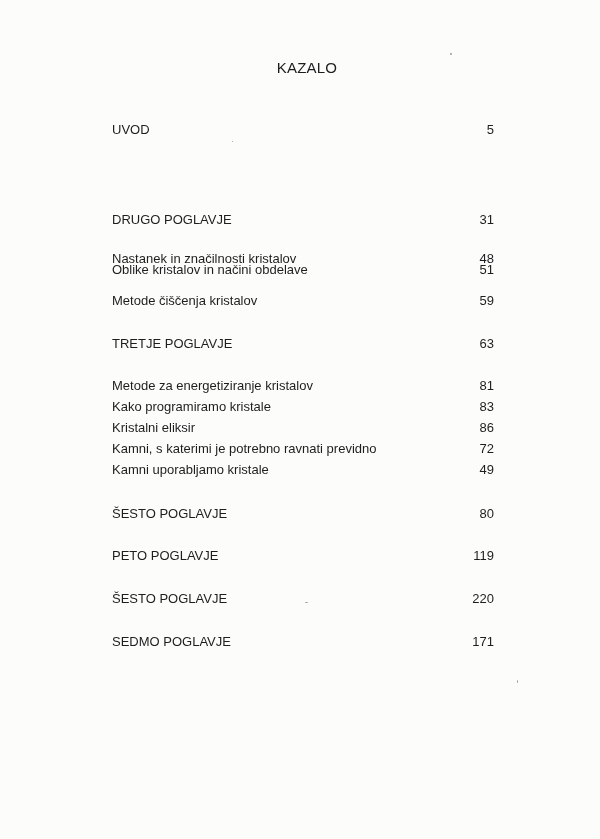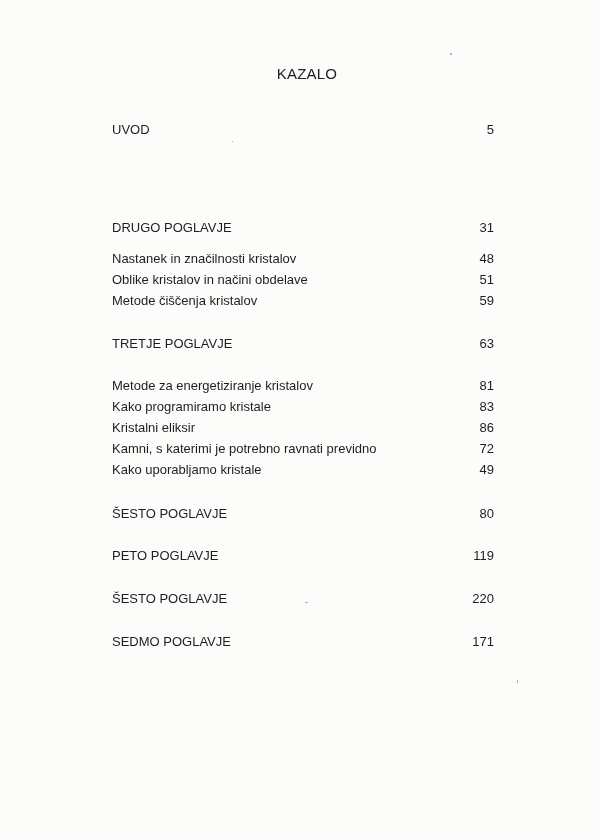--- a/index.html
+++ b/index.html
@@ -16,21 +16,21 @@
       color: #1e1e1e;
     }
     .page {
       position: absolute;
       left: 0; top: 0;
       width: 600px; height: 839px;
       background: #fcfcfa;
     }
     .title {
       position: absolute;
-      top: 65px;
+      top: 59px;
       left: 0;
       width: 600px;
       text-align: center;
       font-size: 15px;
       letter-spacing: 0.2px;
       padding-left: 14px;
       box-sizing: border-box;
     }
     .entry {
       position: absolute;
@@ -53,29 +53,29 @@
 </head>
 <body>
 
 <div class="page">
   <div class="title">KAZALO</div>
 
   <div class="entry" style="top:121px">
     <span class="label">UVOD</span>
     <span class="page-num">5</span>
   </div>
-  <div class="entry" style="top:219px">
+  <div class="entry" style="top:211px">
     <span class="label">DRUGO POGLAVJE</span>
     <span class="page-num">31</span>
   </div>
   <div class="entry" style="top:250px">
     <span class="label">Nastanek in značilnosti kristalov</span>
     <span class="page-num">48</span>
   </div>
-  <div class="entry" style="top:271px">
+  <div class="entry" style="top:261px">
     <span class="label">Oblike kristalov in načini obdelave</span>
     <span class="page-num">51</span>
   </div>
   <div class="entry" style="top:292px">
     <span class="label">Metode čiščenja kristalov</span>
     <span class="page-num">59</span>
   </div>
   <div class="entry" style="top:335px">
     <span class="label">TRETJE POGLAVJE</span>
     <span class="page-num">63</span>
@@ -90,21 +90,21 @@
   </div>
   <div class="entry" style="top:419px">
     <span class="label">Kristalni eliksir</span>
     <span class="page-num">86</span>
   </div>
   <div class="entry" style="top:440px">
     <span class="label">Kamni, s katerimi je potrebno ravnati previdno</span>
     <span class="page-num">72</span>
   </div>
   <div class="entry" style="top:461px">
-    <span class="label">Kako uporabljamo kristale</span>
+    <span class="label">Kamni uporabljamo kristale</span>
     <span class="page-num">49</span>
   </div>
   <div class="entry" style="top:505px">
     <span class="label">ŠESTO POGLAVJE</span>
     <span class="page-num">80</span>
   </div>
   <div class="entry" style="top:547px">
     <span class="label">PETO POGLAVJE</span>
     <span class="page-num">119</span>
   </div>

